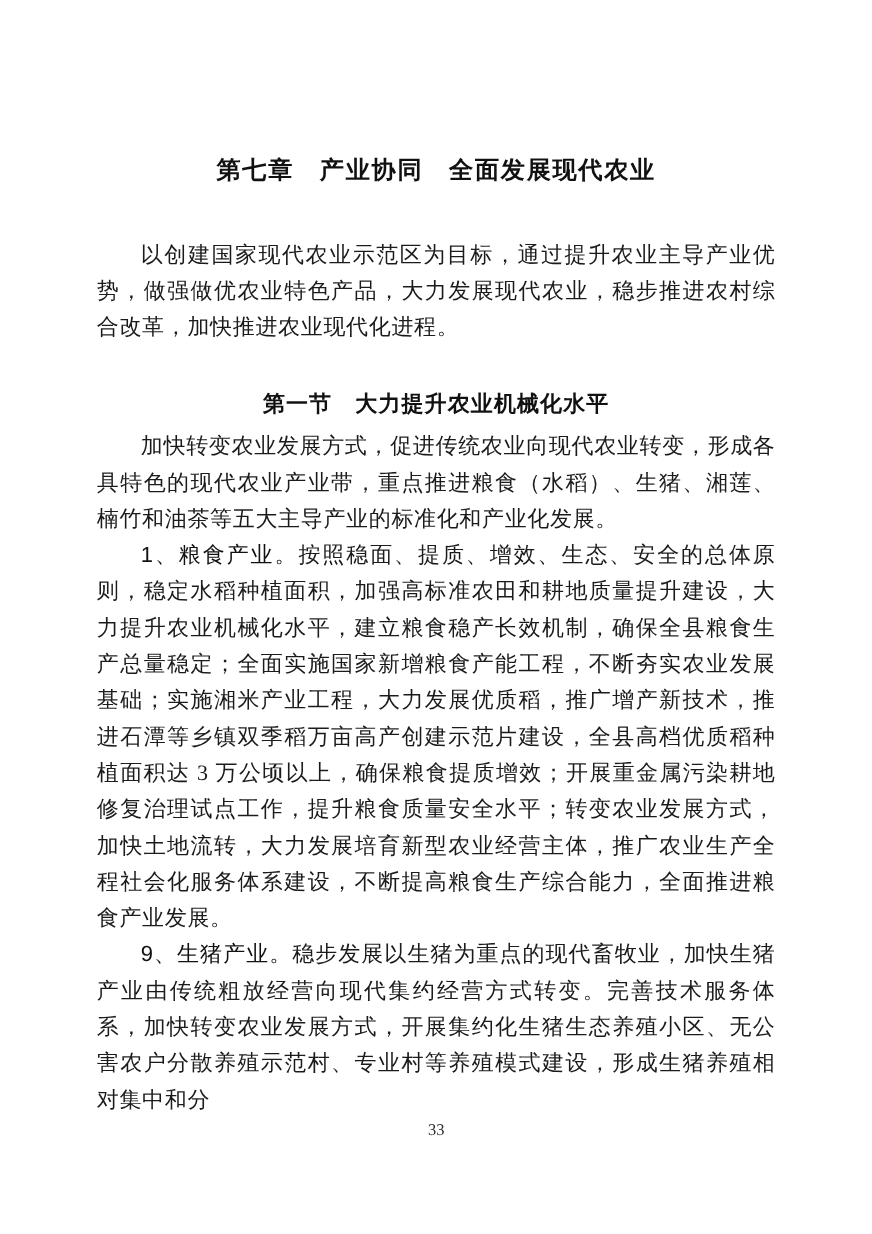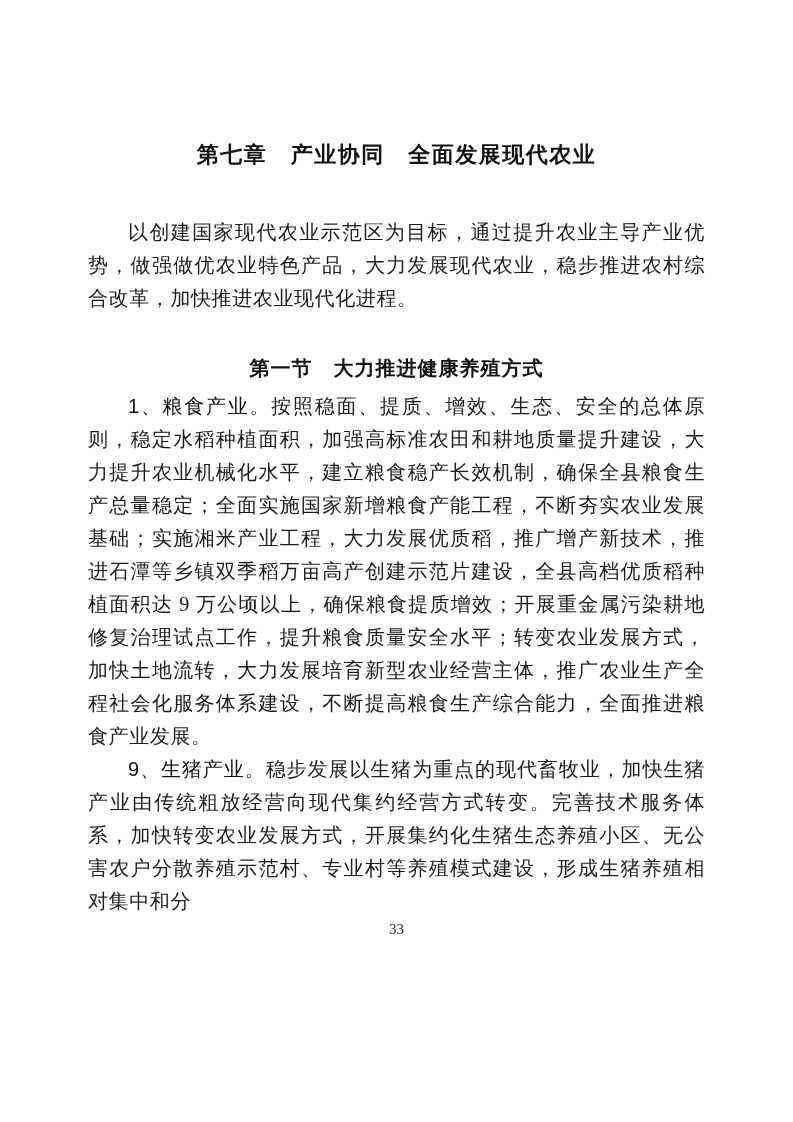--- a/index.html
+++ b/index.html
@@ -67,23 +67,24 @@
 </head>
 <body>
 
 <div class="page">
   <div class="content">
 
     <h1 class="chapter-title">第七章　产业协同　全面发展现代农业</h1>
 
     <p class="para intro-para">以创建国家现代农业示范区为目标，通过提升农业主导产业优势，做强做优农业特色产品，大力发展现代农业，稳步推进农村综合改革，加快推进农业现代化进程。</p>
 
-    <h2 class="section-title">第一节　大力推进健康养殖方式</h2>
+    <h2 class="section-title">第一节　大力提升农业机械化水平</h2>
 
+    <p class="para">加快转变农业发展方式，促进传统农业向现代农业转变，形成各具特色的现代农业产业带，重点推进粮食（水稻）、生猪、湘莲、楠竹和油茶等五大主导产业的标准化和产业化发展。</p>
 
-    <p class="para"><span class="item-label">1、粮食产业。</span><span>按照稳面、提质、增效、生态、安全的总体原则，稳定水稻种植面积，加强高标准农田和耕地质量提升建设，大力提升农业机械化水平，建立粮食稳产长效机制，确保全县粮食生产总量稳定；全面实施国家新增粮食产能工程，不断夯实农业发展基础；实施湘米产业工程，大力发展优质稻，推广增产新技术，推进石潭等乡镇双季稻万亩高产创建示范片建设，全县高档优质稻种植面积达 9 万公顷以上，确保粮食提质增效；开展重金属污染耕地修复治理试点工作，提升粮食质量安全水平；转变农业发展方式，加快土地流转，大力发展培育新型农业经营主体，推广农业生产全程社会化服务体系建设，不断提高粮食生产综合能力，全面推进粮食产业发展。</span></p>
+    <p class="para"><span class="item-label">1、粮食产业。</span><span>按照稳面、提质、增效、生态、安全的总体原则，稳定水稻种植面积，加强高标准农田和耕地质量提升建设，大力提升农业机械化水平，建立粮食稳产长效机制，确保全县粮食生产总量稳定；全面实施国家新增粮食产能工程，不断夯实农业发展基础；实施湘米产业工程，大力发展优质稻，推广增产新技术，推进石潭等乡镇双季稻万亩高产创建示范片建设，全县高档优质稻种植面积达 3 万公顷以上，确保粮食提质增效；开展重金属污染耕地修复治理试点工作，提升粮食质量安全水平；转变农业发展方式，加快土地流转，大力发展培育新型农业经营主体，推广农业生产全程社会化服务体系建设，不断提高粮食生产综合能力，全面推进粮食产业发展。</span></p>
 
     <p class="para"><span class="item-label">9、生猪产业。</span><span>稳步发展以生猪为重点的现代畜牧业，加快生猪产业由传统粗放经营向现代集约经营方式转变。完善技术服务体系，加快转变农业发展方式，开展集约化生猪生态养殖小区、无公害农户分散养殖示范村、专业村等养殖模式建设，形成生猪养殖相对集中和分</span></p>
 
     <div class="page-number">33</div>
 
   </div>
 </div>
 
 </body></html>

